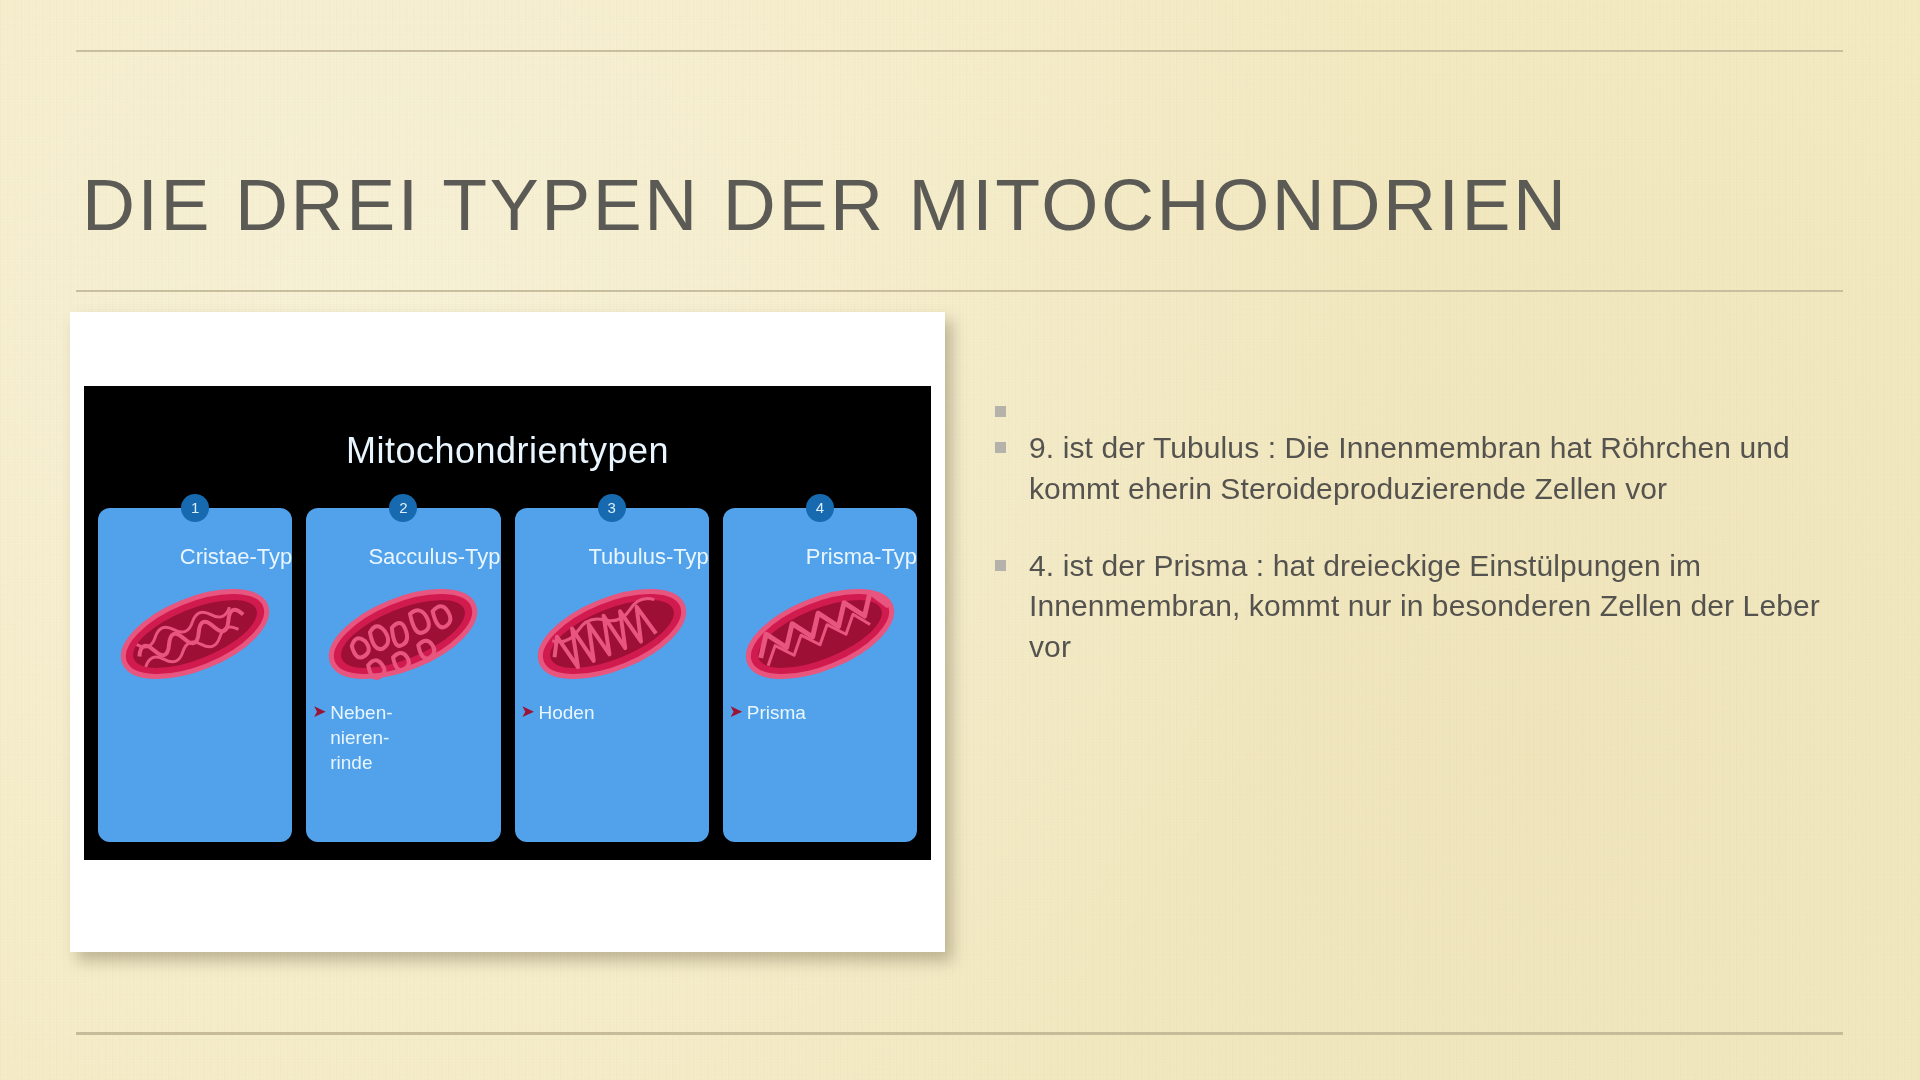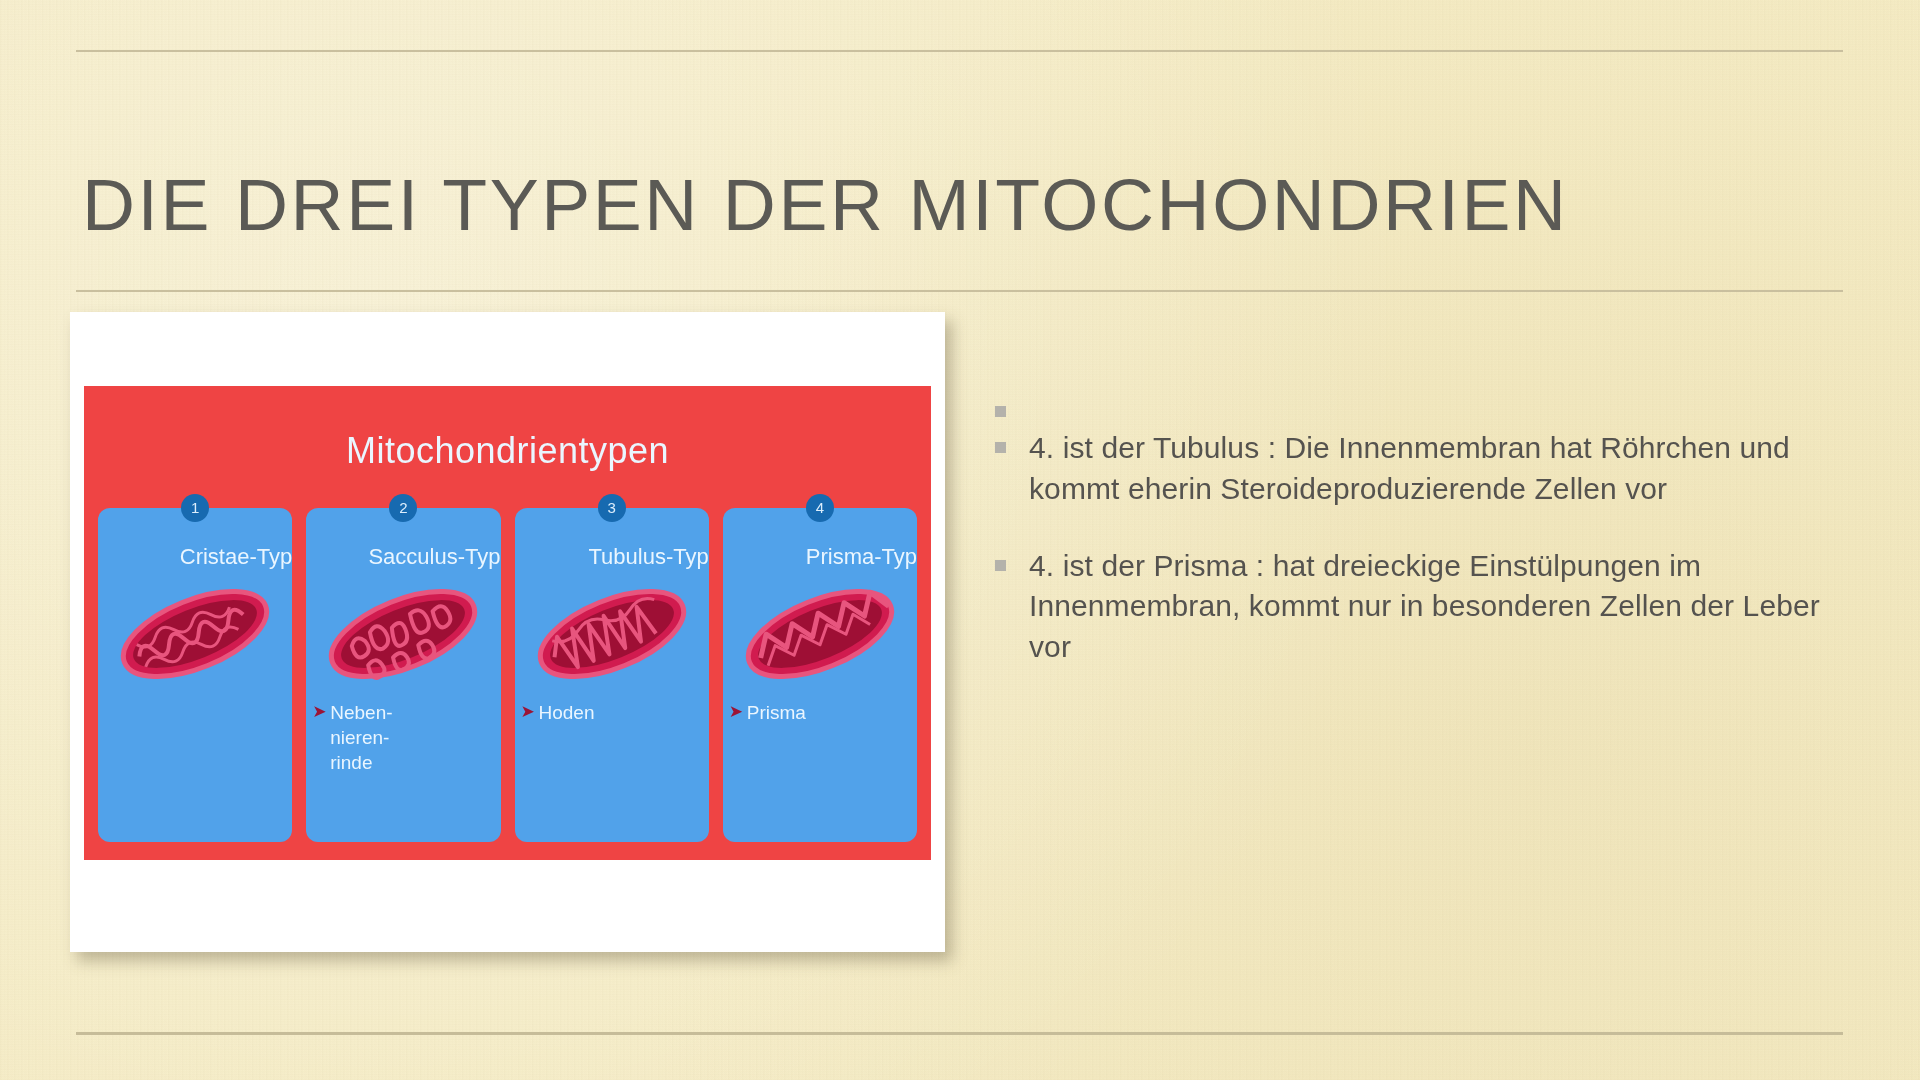--- a/index.html
+++ b/index.html
@@ -63,21 +63,21 @@
     box-shadow: 7px 9px 14px rgba(90,80,55,0.35);
     padding: 0;
     box-sizing: border-box;
   }
   .photo-inner {
     position: absolute;
     left: 14px;
     top: 74px;
     width: 847px;
     height: 474px;
-    background: #ef4444;
+    background: #000000;
     overflow: hidden;
   }
   .graphic-title {
     position: absolute;
     top: 44px;
     left: 0;
     width: 100%;
     text-align: center;
     color: #eaf6ff;
     font-size: 36px;
@@ -264,21 +264,21 @@
     </div>
   </div>
 </div>
 
 <div class="bullets">
   <div class="bullet">
     <span class="sq"></span>
   </div>
   <div class="bullet">
     <span class="sq"></span>
-    <span>4. ist der Tubulus :  Die Innenmembran hat Röhrchen und kommt eherin Steroideproduzierende Zellen vor</span>
+    <span>9. ist der Tubulus :  Die Innenmembran hat Röhrchen und kommt eherin Steroideproduzierende Zellen vor</span>
   </div>
   <div class="bullet">
     <span class="sq"></span>
     <span>4. ist der Prisma :  hat dreieckige Einstülpungen  im Innenmembran, kommt nur in besonderen Zellen der Leber vor</span>
   </div>
 </div>
 
 <div class="rule rule-bottom"></div>
 
 </body></html>

